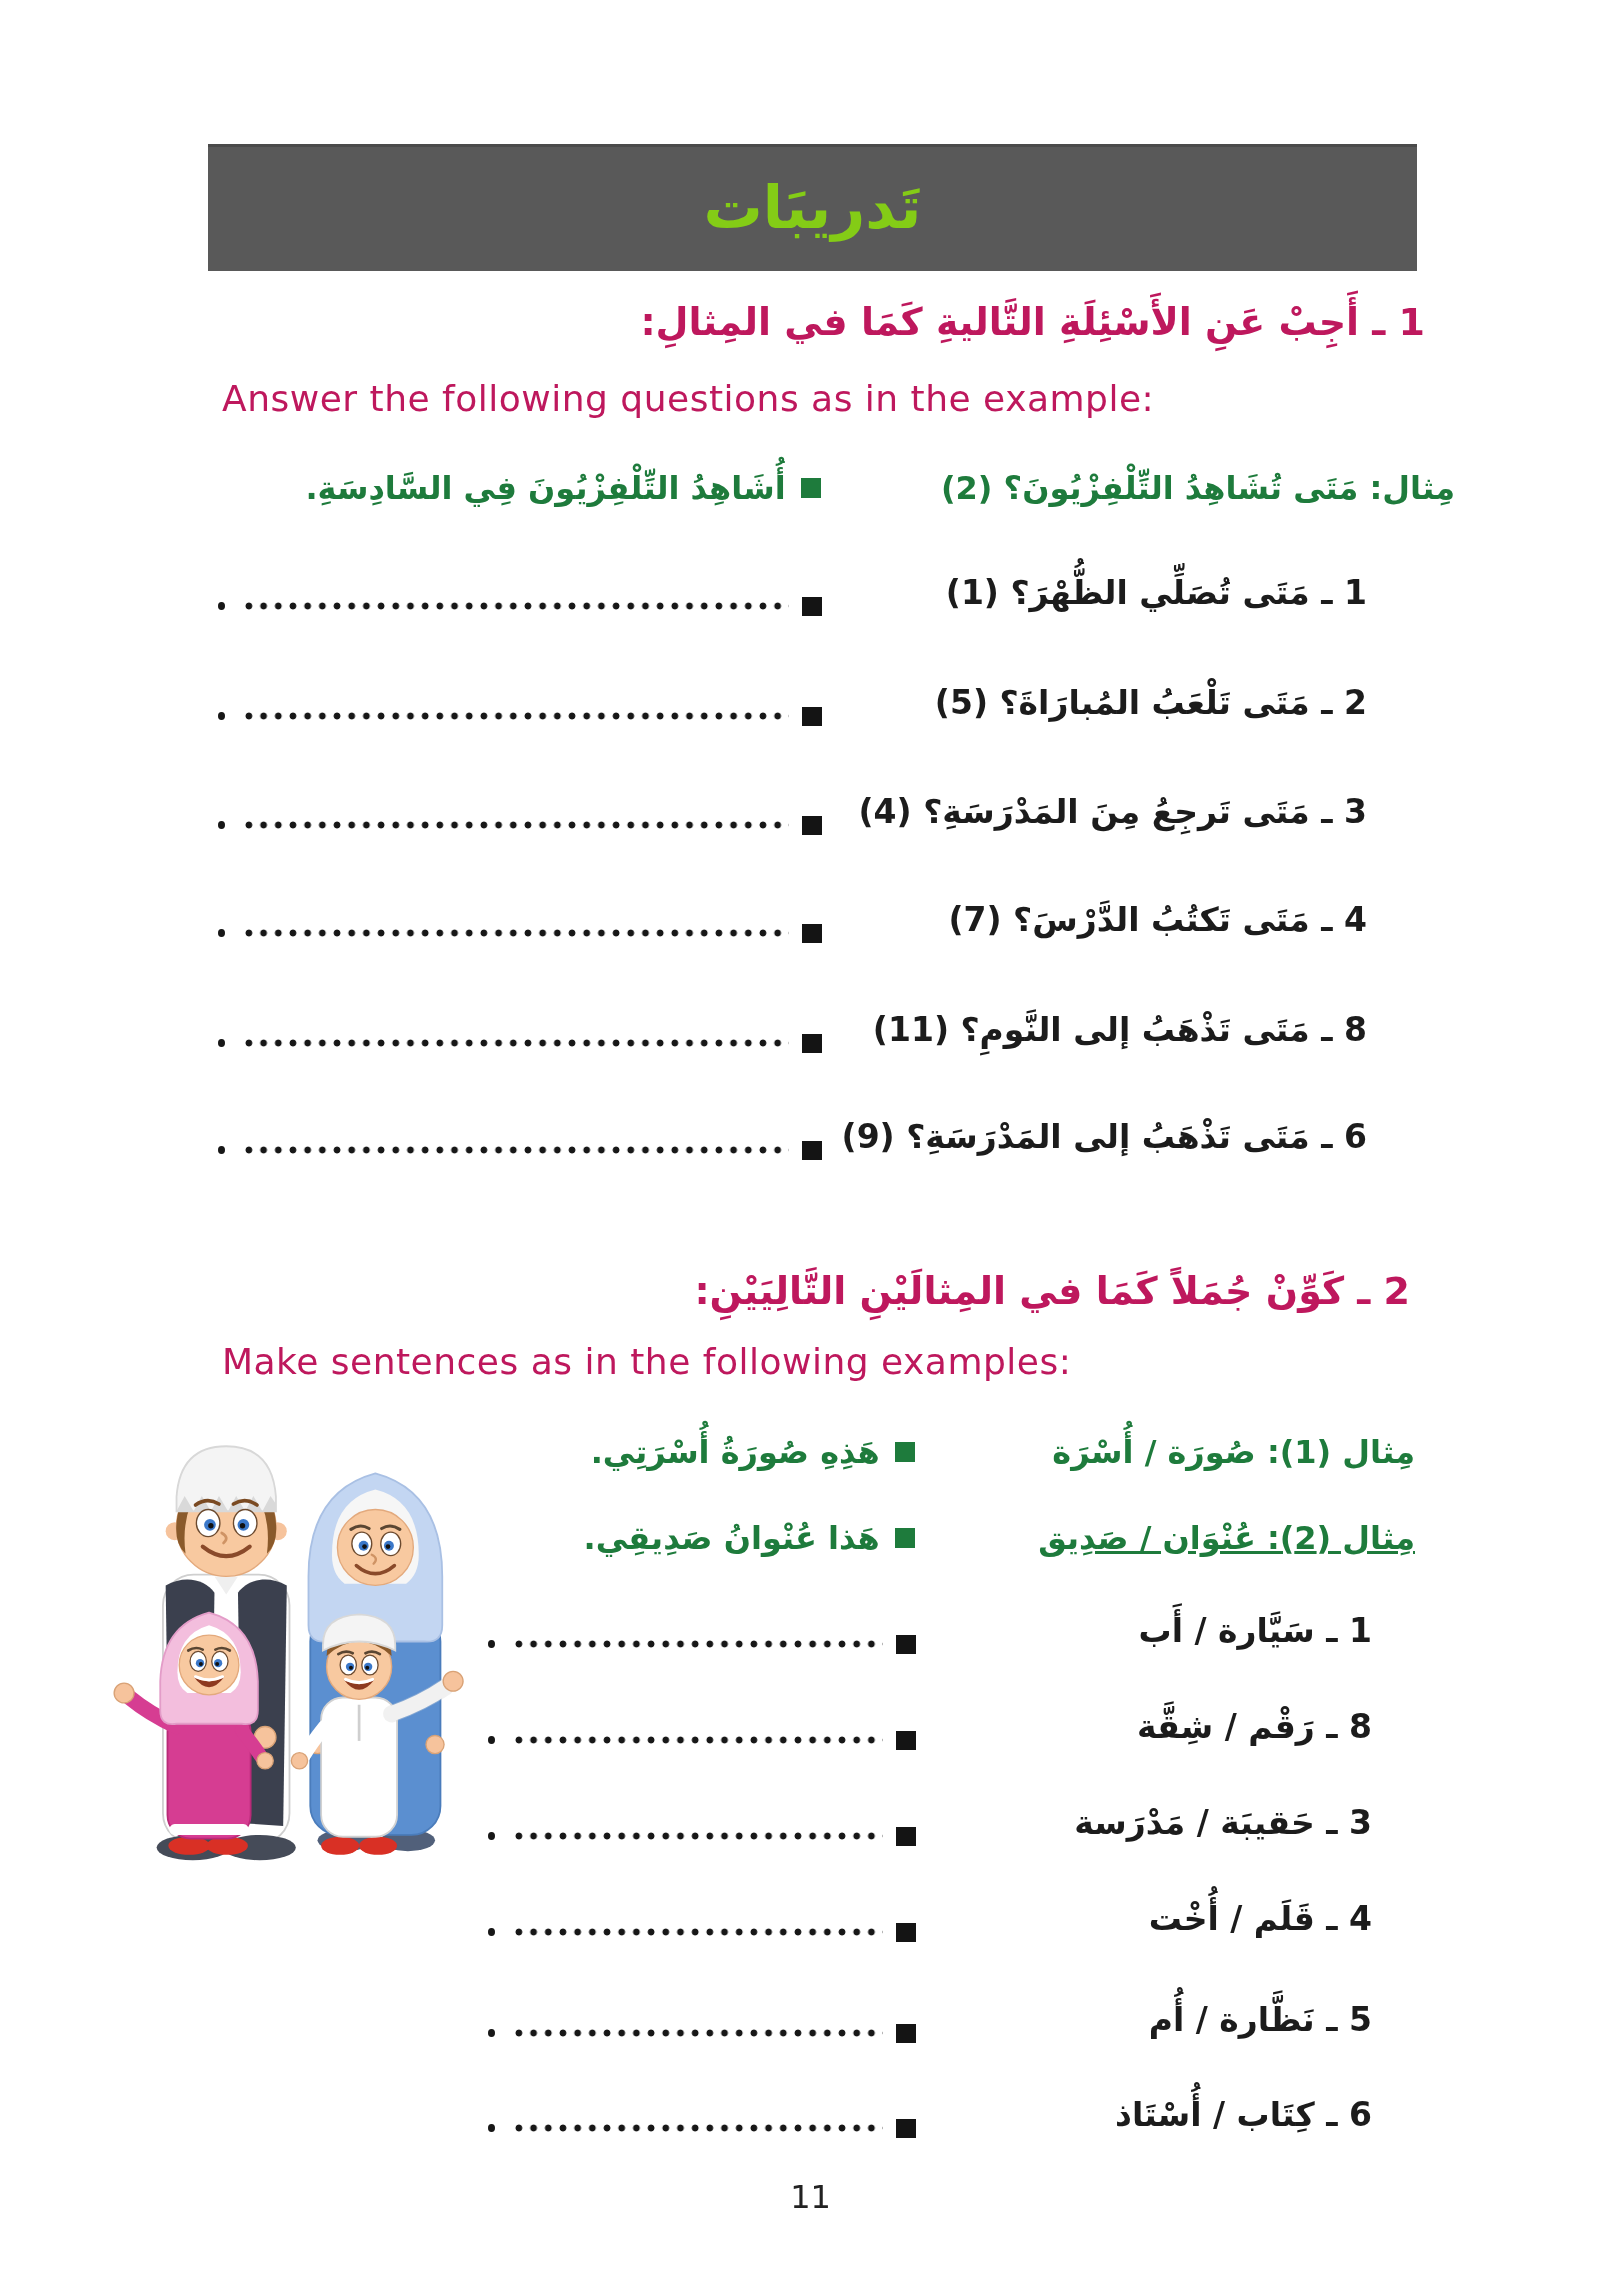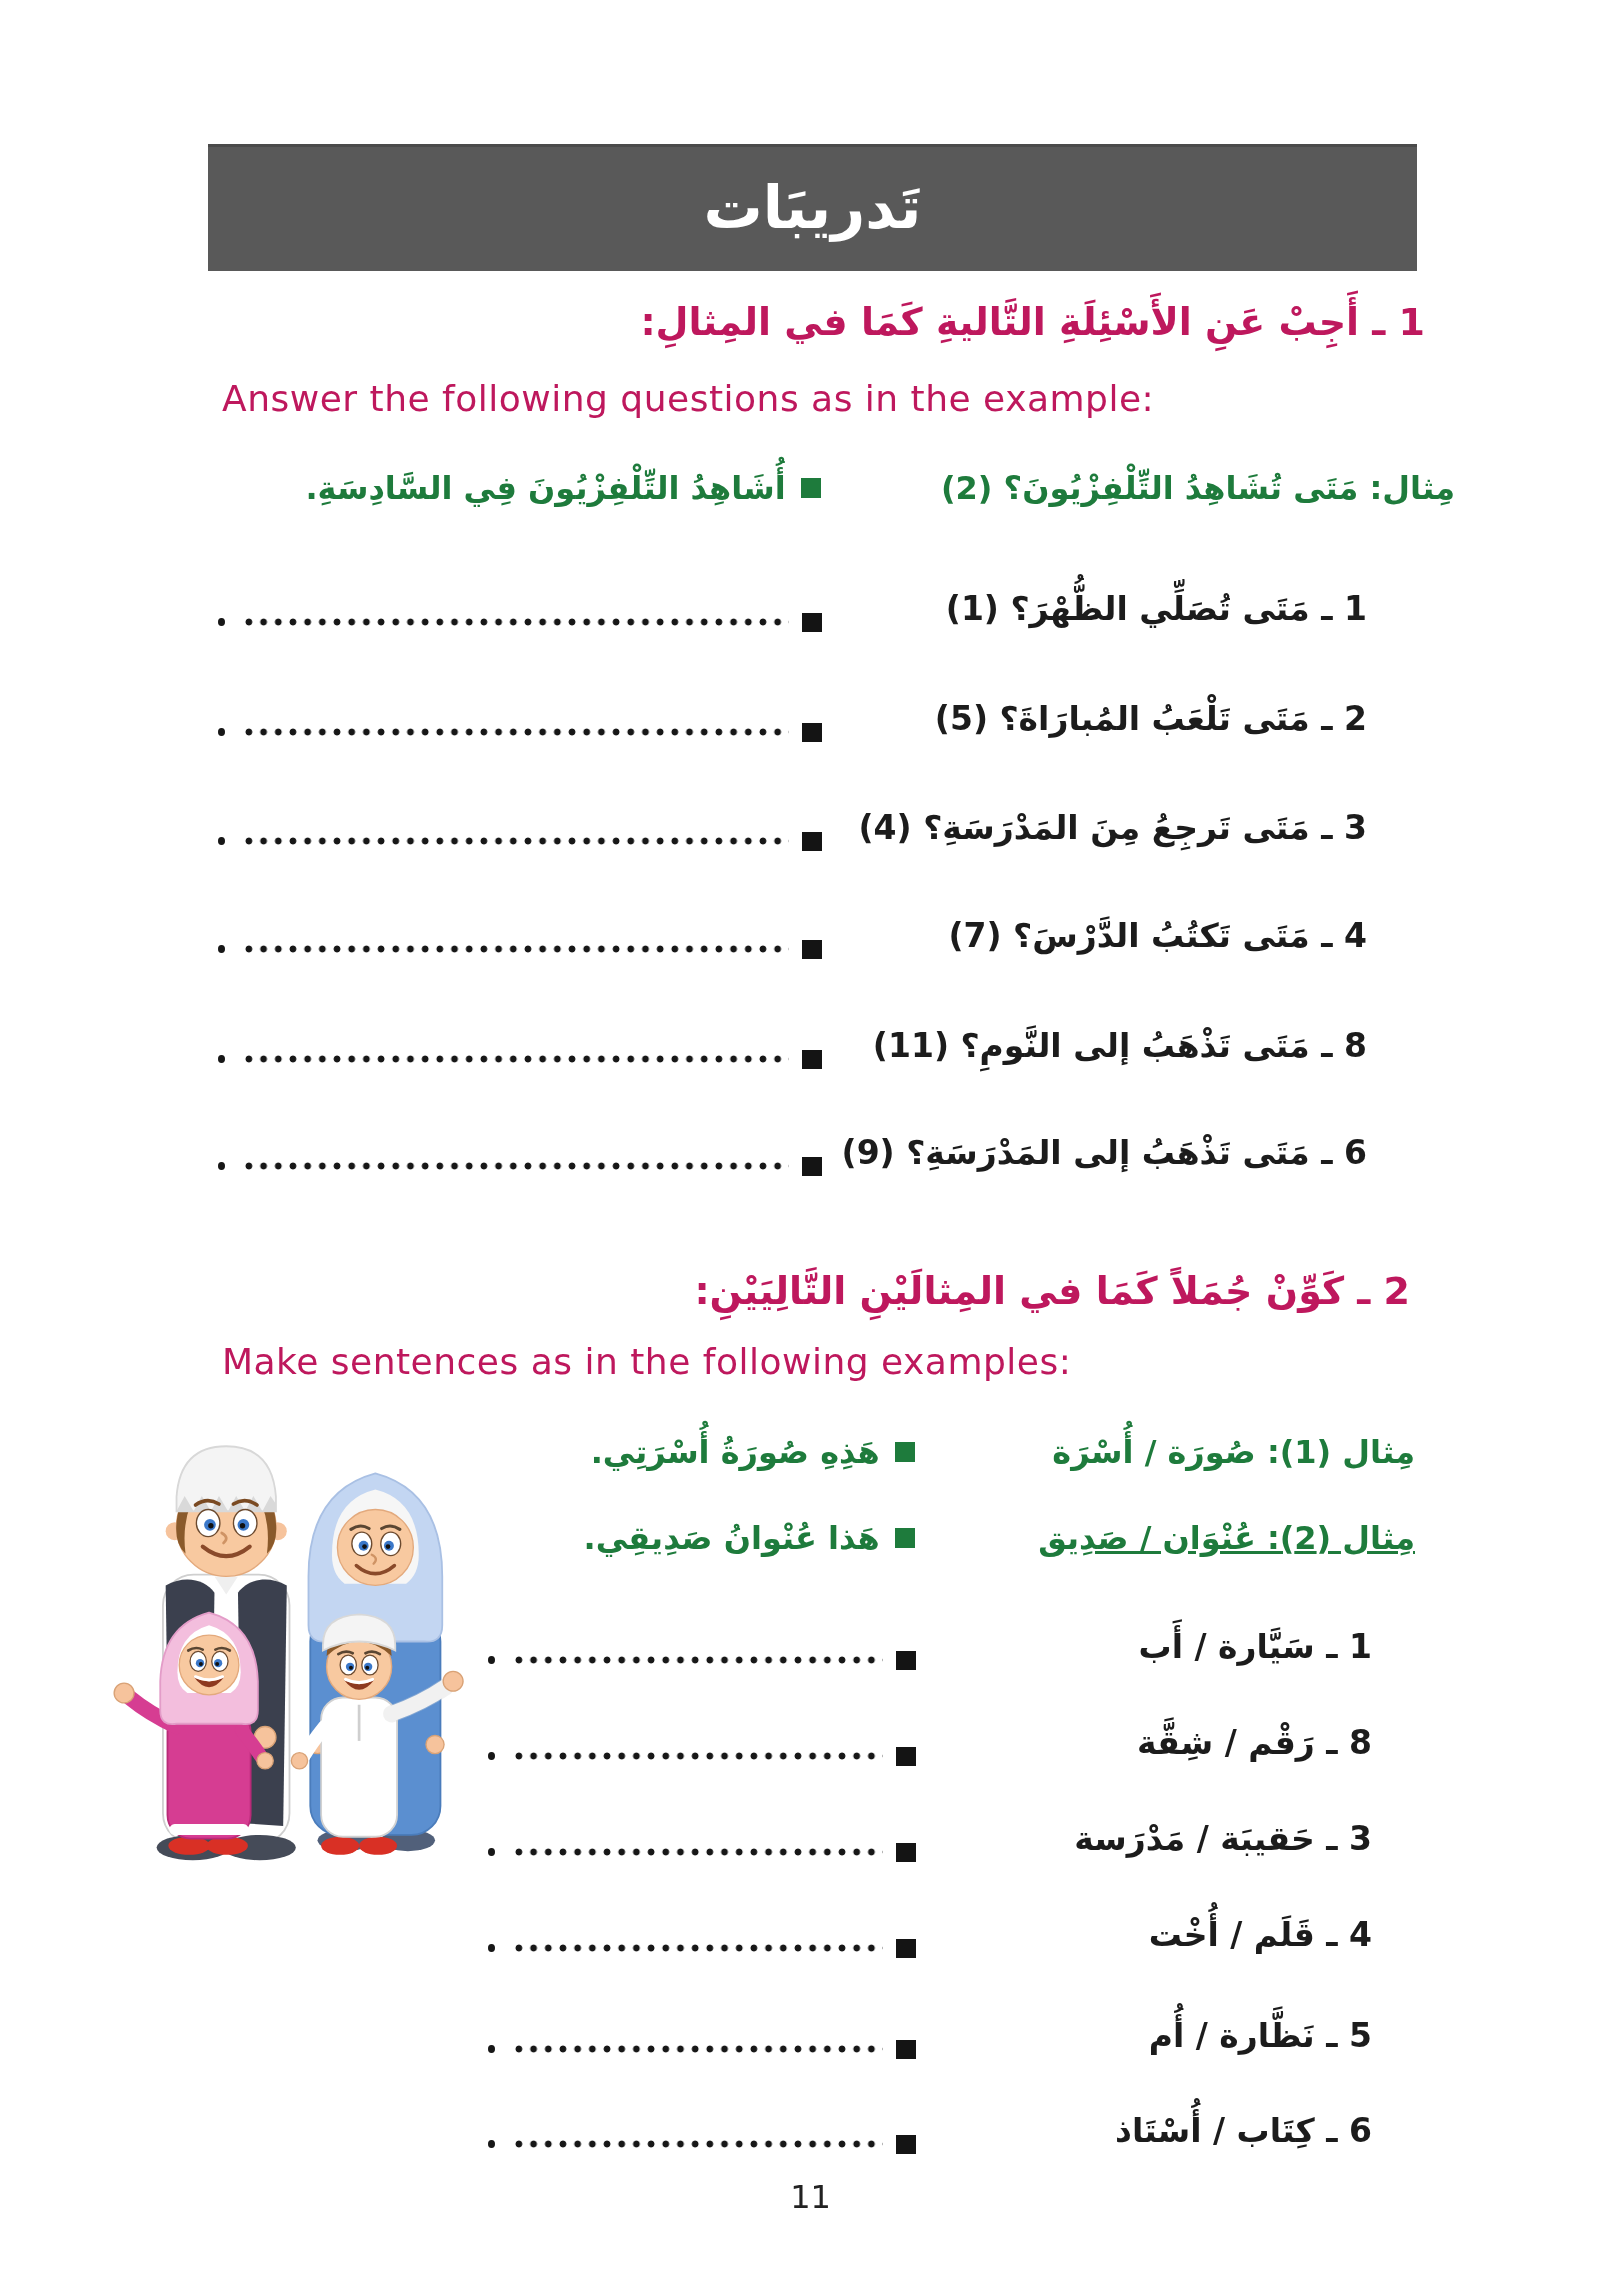--- a/index.html
+++ b/index.html
@@ -2,31 +2,31 @@
 <html lang="ar"><head>
 <meta charset="utf-8">
 <style>
   html,body{margin:0;padding:0;background:#fff;}
   .page{position:relative;width:1621px;height:2293px;background:#ffffff;overflow:hidden;
         font-family:"DejaVu Sans", sans-serif;}
   .ar{direction:rtl;unicode-bidi:plaintext;}
   
   .banner{position:absolute;left:208px;top:144px;width:1209px;height:127px;background:#595959;
           display:flex;align-items:center;justify-content:center;box-shadow:inset 0 2.9px 0 #4a4a4a;}
-  .banner-title{color:#ffffff;font-size:59px;font-weight:bold;}
+  .banner-title{color:#84cc16;font-size:59px;font-weight:bold;}
   
   .red-title{position:absolute;color:#be185d;font-size:38px;font-weight:bold;direction:rtl;white-space:nowrap;}
   .en-line{position:absolute;color:#be185d;font-size:36px;letter-spacing:0.5px;white-space:nowrap;}
   
   .green{color:#1e7b3c;}
   .green-prompt{position:absolute;font-size:32px;font-weight:bold;direction:rtl;white-space:nowrap;}
   .green-answer{position:absolute;display:flex;direction:rtl;align-items:center;gap:15.7px;
                 font-size:32px;font-weight:bold;white-space:nowrap;}
   
-  .q-row{position:absolute;left:0;width:100%;height:65px;margin-top:16px;}
+  .q-row{position:absolute;left:0;width:100%;height:65px;}
   .q-text{position:absolute;top:0;color:#1c1c1c;font-size:33px;font-weight:bold;direction:rtl;white-space:nowrap;}
   .ansline{position:absolute;display:flex;align-items:center;gap:13.7px;height:23.5px;}
   .dotrun{flex:1;height:9.8px;background-image:radial-gradient(circle at 4.9px 4.9px,#171717 2.9px,transparent 3.8px);
           background-size:14.7px 9.8px;background-repeat:repeat-x;background-position:left center;}
   .enddot{width:6.9px;height:7.8px;background:#171717;border-radius:50%;flex:0 0 auto;margin-right:5.9px;}
   .sq{width:19.6px;height:19.6px;background:#141414;flex:0 0 auto;}
   .sq.g{background:#1e7b3c;}
   .page-num{position:absolute;top:2178px;left:0;width:100%;text-align:center;color:#222;font-size:32px;}
   .fam{position:absolute;left:86px;top:1439px;}
 </style>

